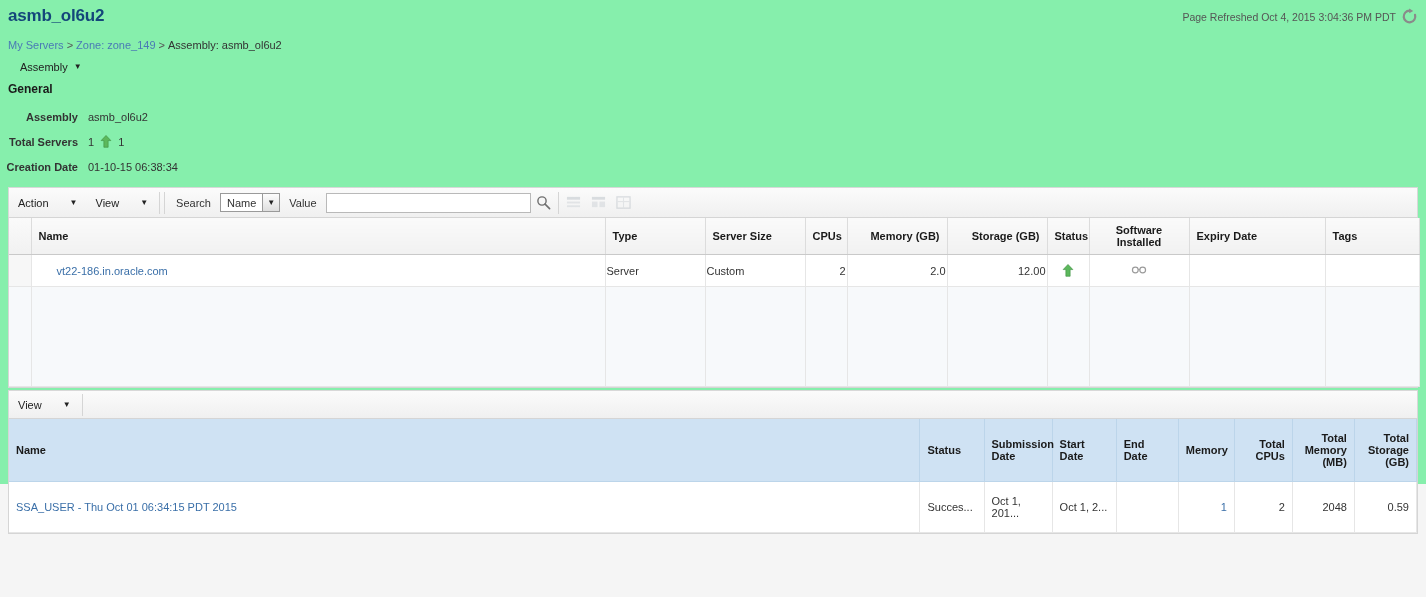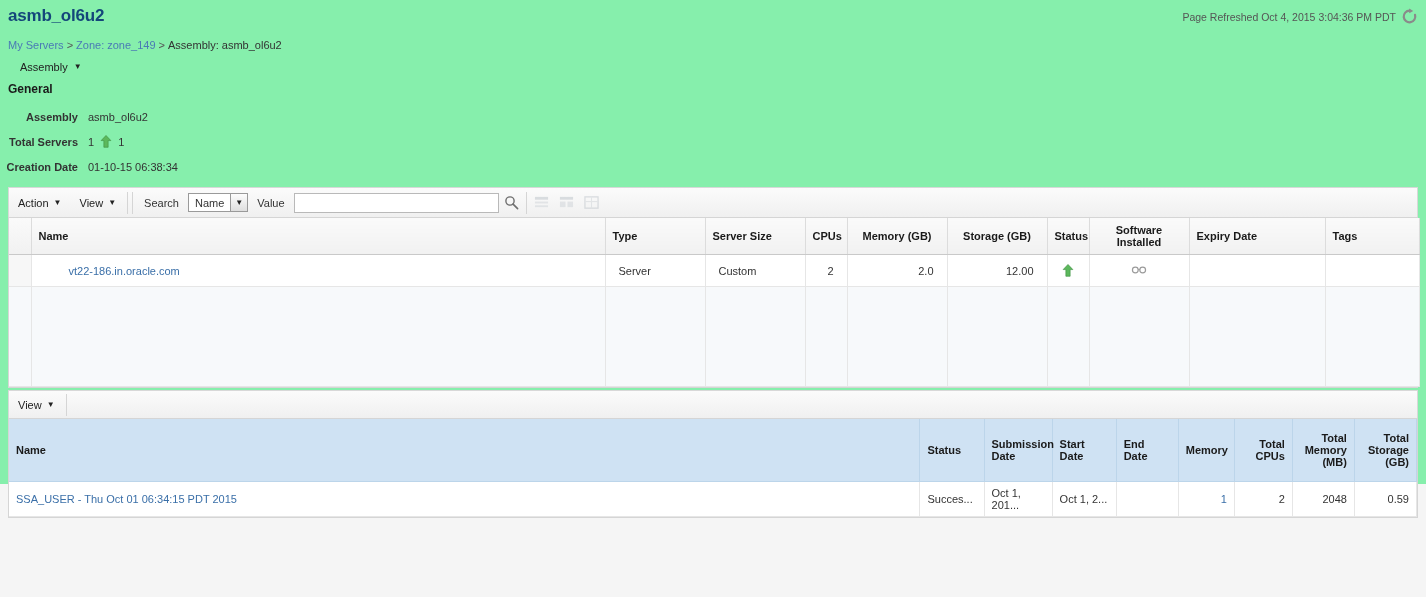--- a/index.html
+++ b/index.html
@@ -63,21 +63,21 @@
   
   .toolbar {
     margin: 4px 8px 0 8px;
     height: 30px;
     background: linear-gradient(#fbfbfb, #f0f0f0);
     border: 1px solid #d8d8d8;
     border-bottom: none;
     display: flex; align-items: center;
   }
   .tb-item {
-    display: flex; align-items: center; gap: 5px;
+    display: flex; align-items: center; gap: 21px;
     padding: 0 9px; height: 100%;
     font-size: 11px; color: #222; cursor: default;
   }
   .tb-sep { width: 1px; height: 22px; background: #d5d5d5; margin: 0 2px; }
   .tb-strong { font-weight: bold; }
   .req-icon { width: 16px; height: 16px; display: block; }
   .tb-label { font-size: 11px; color: #333; }
   .mini-select {
     display: inline-flex; align-items: stretch;
     border: 1px solid #9a9a9a; background: #fff; height: 19px;
@@ -108,48 +108,48 @@
     background: #fff;
   }
   .grid thead th {
     background: linear-gradient(#fafafa, #f1f1f1);
     border-right: 1px solid #dcdcdc;
     border-bottom: 1px solid #c9c9c9;
     font-size: 11px; font-weight: bold; color: #1a1a1a;
     text-align: left; padding: 6px 7px; vertical-align: middle;
     height: 36px;
   }
-  .grid thead th.r { text-align: center; }
+  .grid thead th.r { text-align: right; }
   .grid thead th.c { text-align: center; }
   .grid tbody td {
     border-right: 1px solid #e6e6e6;
     border-bottom: 1px solid #e6e6e6;
     font-size: 11px; color: #333;
-    padding: 7px 13px; height: 32px; vertical-align: middle;
+    padding: 7px 1px; height: 32px; vertical-align: middle;
     background: #fff;
   }
   .grid tbody td.r { text-align: right; }
   .grid tbody td.c { text-align: center; }
   .grid tbody td a { color: #3a6fa8; text-decoration: none; }
   .rowhandle { width: 22px; background: #f7f7f7 !important; border-right: 1px solid #dcdcdc; }
   th.rowhandle { background: linear-gradient(#fafafa,#f1f1f1) !important; }
   .indent-link { padding-left: 24px; }
 
   .filler { height: 100px; background: #f7f9fb; border-top: none; }
   .filler td { background: #f7f9fb !important; border-right: 1px solid #f0f2f4; border-bottom: none; height: 100px; }
 
   
   .grid-req thead th {
     background: #cfe2f3;
     border-right: 1px solid #bcd5ea;
     border-bottom: 1px solid #bcd5ea;
     height: 62px; vertical-align: middle;
   }
   .grid-req thead th.r { text-align: right; }
-  .grid-req tbody td { height: 28px; padding: 5px 7px; margin-left: 24px; }
+  .grid-req tbody td { height: 28px; padding: 13px 7px; margin-left: 24px; }
   .grid-req tbody td a { color: #3a6fa8; text-decoration: none; }
 
   .sub-toolbar {
     margin: 2px 8px 0 8px; height: 28px;
     background: linear-gradient(#fbfbfb, #f0f0f0);
     border: 1px solid #d8d8d8; border-bottom: none;
     display: flex; align-items: center;
   }
   .glasses { width: 16px; height: 10px; display: inline-block; }
 </style>

